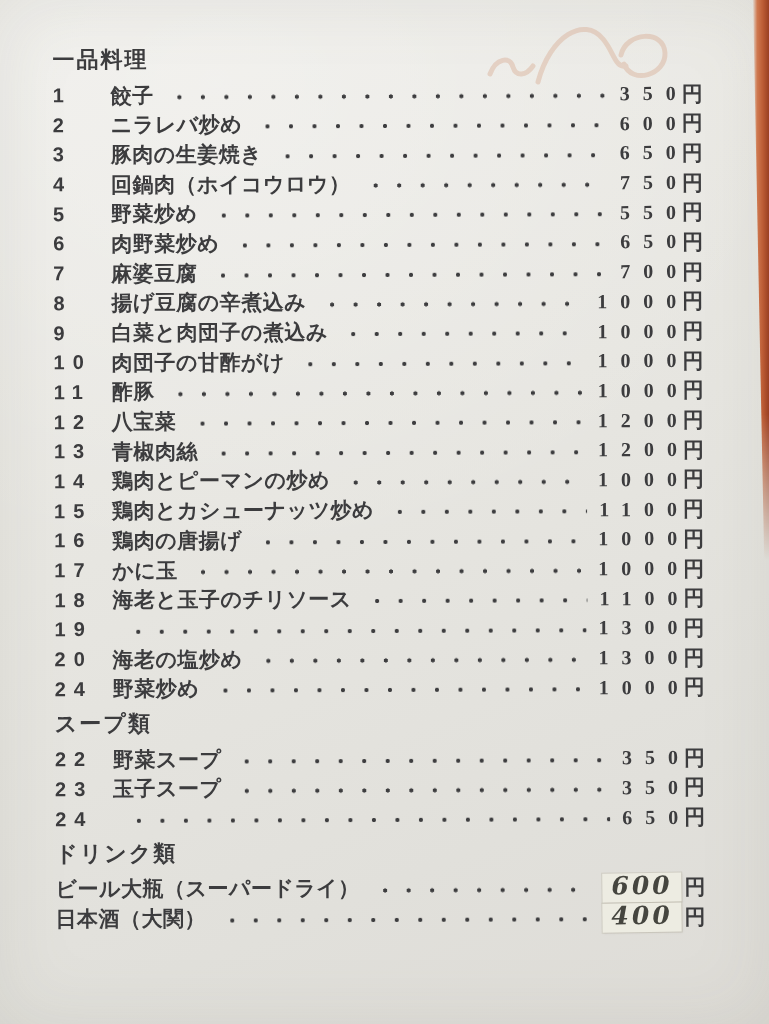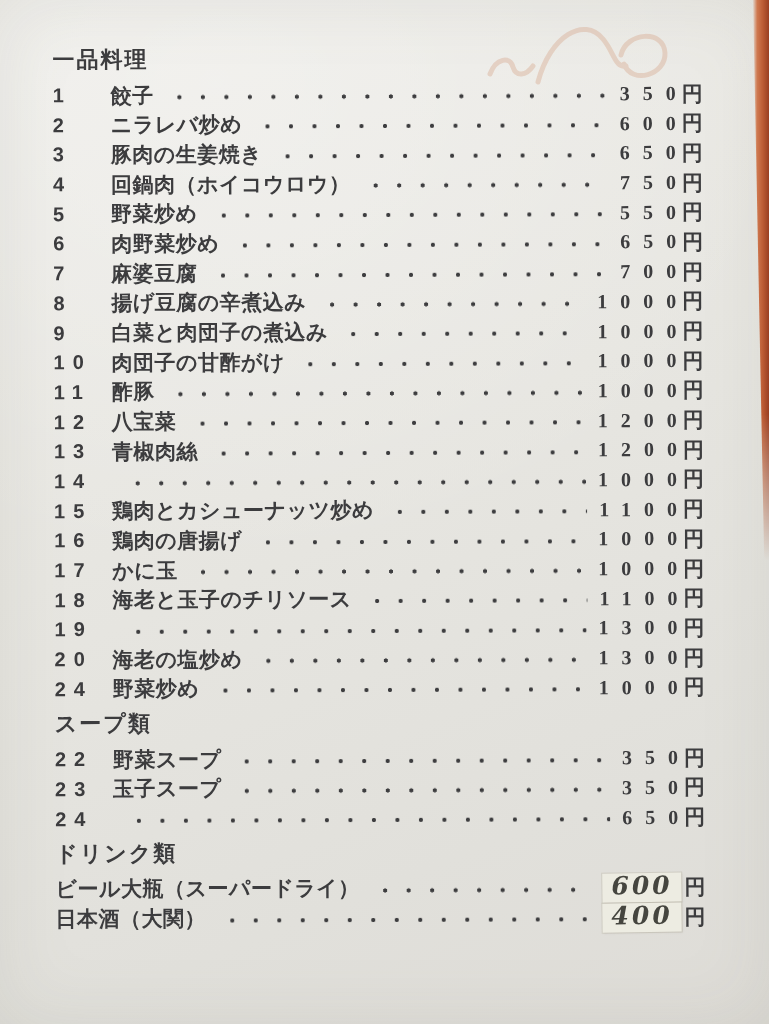--- a/index.html
+++ b/index.html
@@ -228,20 +228,21 @@
     <span class="name">青椒肉絲</span>
     <span class="leader"></span>
     <span class="price">
       <span class="price-digits">1200</span>
       <span class="yen">円</span>
     </span>
   </div>
 
   <div class="menu-row">
     <span class="num">14</span>
+    <span class="name">鶏肉とピーマンの炒め</span>
     <span class="leader"></span>
     <span class="price">
       <span class="price-digits">1000</span>
       <span class="yen">円</span>
     </span>
   </div>
 
   <div class="menu-row">
     <span class="num">15</span>
     <span class="name">鶏肉とカシューナッツ炒め</span>

